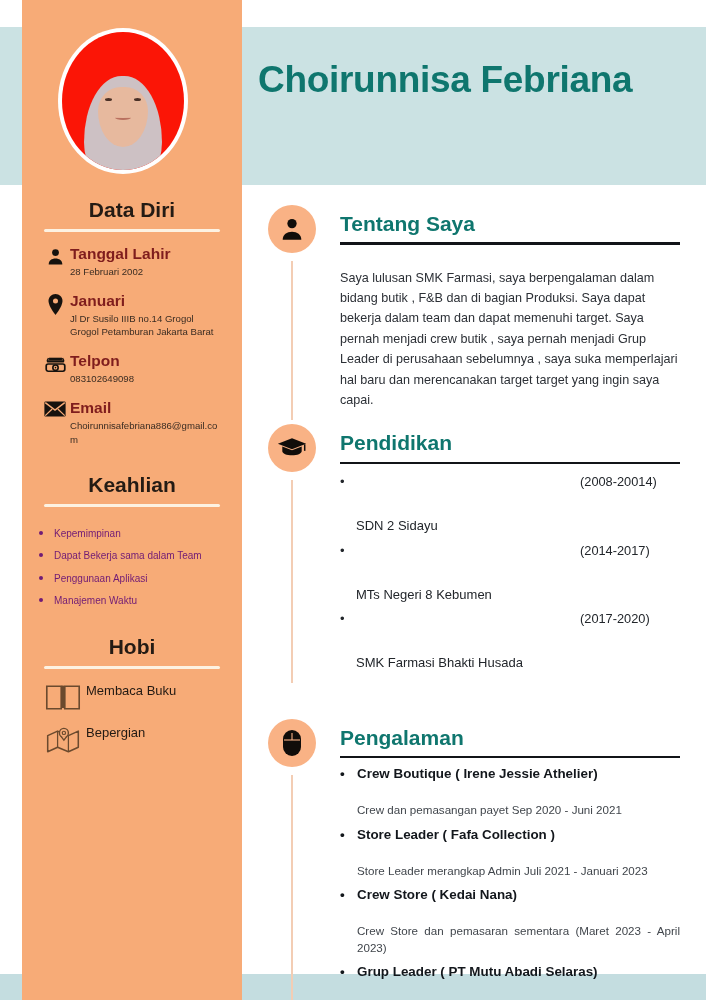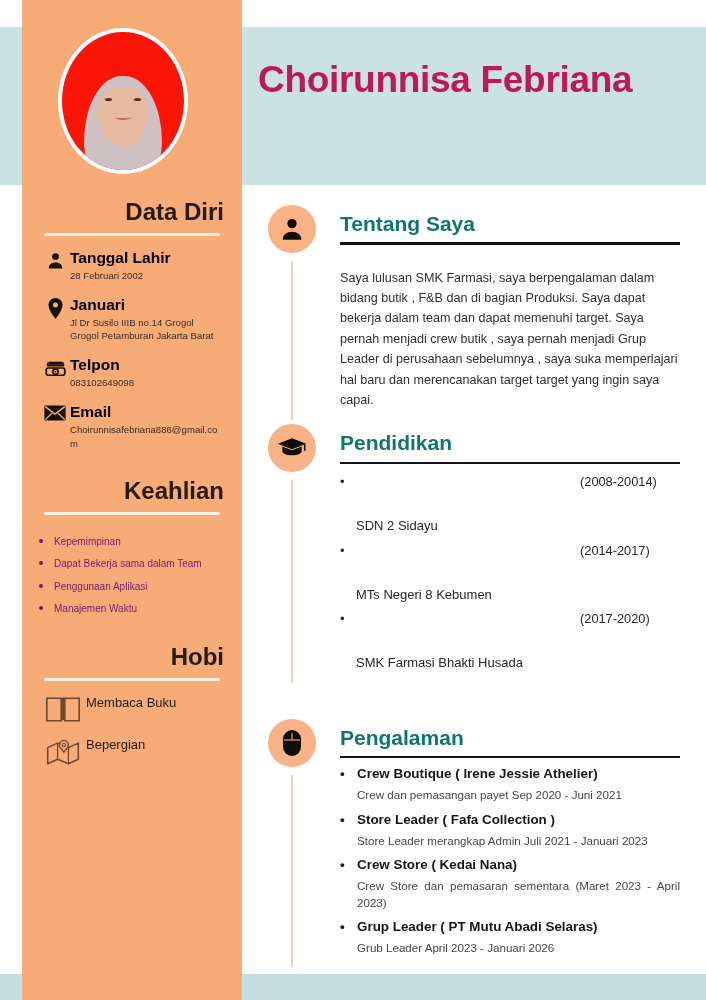--- a/index.html
+++ b/index.html
@@ -62,43 +62,43 @@
     position:absolute; left:50%; top:60%; transform:translateX(-50%);
     width:16px; height:5px;
     border-bottom:2px solid #b9705f; border-radius:0 0 50% 50%;
   }
 
   
   .name {
     position:absolute; left:258px; top:60px;
     width:440px;
     font-size:37px; font-weight:bold; letter-spacing:-0.3px;
-    color:#be185d; line-height:1.1;
+    color:#0f766e; line-height:1.1;
     z-index:4;
   }
 
   
   .side-inner { position:relative; padding:0 18px; }
   .side-title {
-    text-align:right; font-size:24px; font-weight:bold;
+    text-align:center; font-size:21px; font-weight:bold;
     color:#241b14; margin-top:6px;
   }
   .side-rule {
     height:3px; background:#fdf2e2; margin:7px 4px 0 4px; border-radius:2px;
   }
 
   .info-row { display:flex; margin-top:13px; }
   .info-icon {
     width:30px; flex:0 0 30px; padding-top:2px;
     display:flex; justify-content:center;
   }
   .info-icon svg { display:block; }
   .info-body { flex:1; }
   .info-label {
-    font-size:15.5px; font-weight:bold; color:#000000; line-height:1.15;
+    font-size:15.5px; font-weight:bold; color:#7f1d1d; line-height:1.15;
   }
   .info-value {
     font-size:9.6px; color:#3a2c22; line-height:1.45; margin-top:2px;
     word-break:break-word;
   }
 
   .skill-list { margin-top:16px; padding-left:14px; }
   .skill-list li {
     font-size:10px; color:#701a75; line-height:1.55;
     margin-bottom:4px; list-style:disc;
@@ -151,21 +151,21 @@
   }
 
   .exp-item { margin-top:7px; }
   .exp-title {
     font-size:13.4px; font-weight:bold; color:#13171c; line-height:1.35;
     display:flex;
   }
   .exp-bullet { flex:0 0 17px; }
   .exp-desc {
     font-size:11.6px; color:#41464c; line-height:1.42;
-    margin-top:4px; padding-left:17px; text-align:justify;
+    margin-top:19px; padding-left:17px; text-align:justify;
   }
 </style>
 </head>
 <body>
 
 <div class="page">
 
   <div class="header-bar"></div>
   <div class="footer-bar"></div>
 

